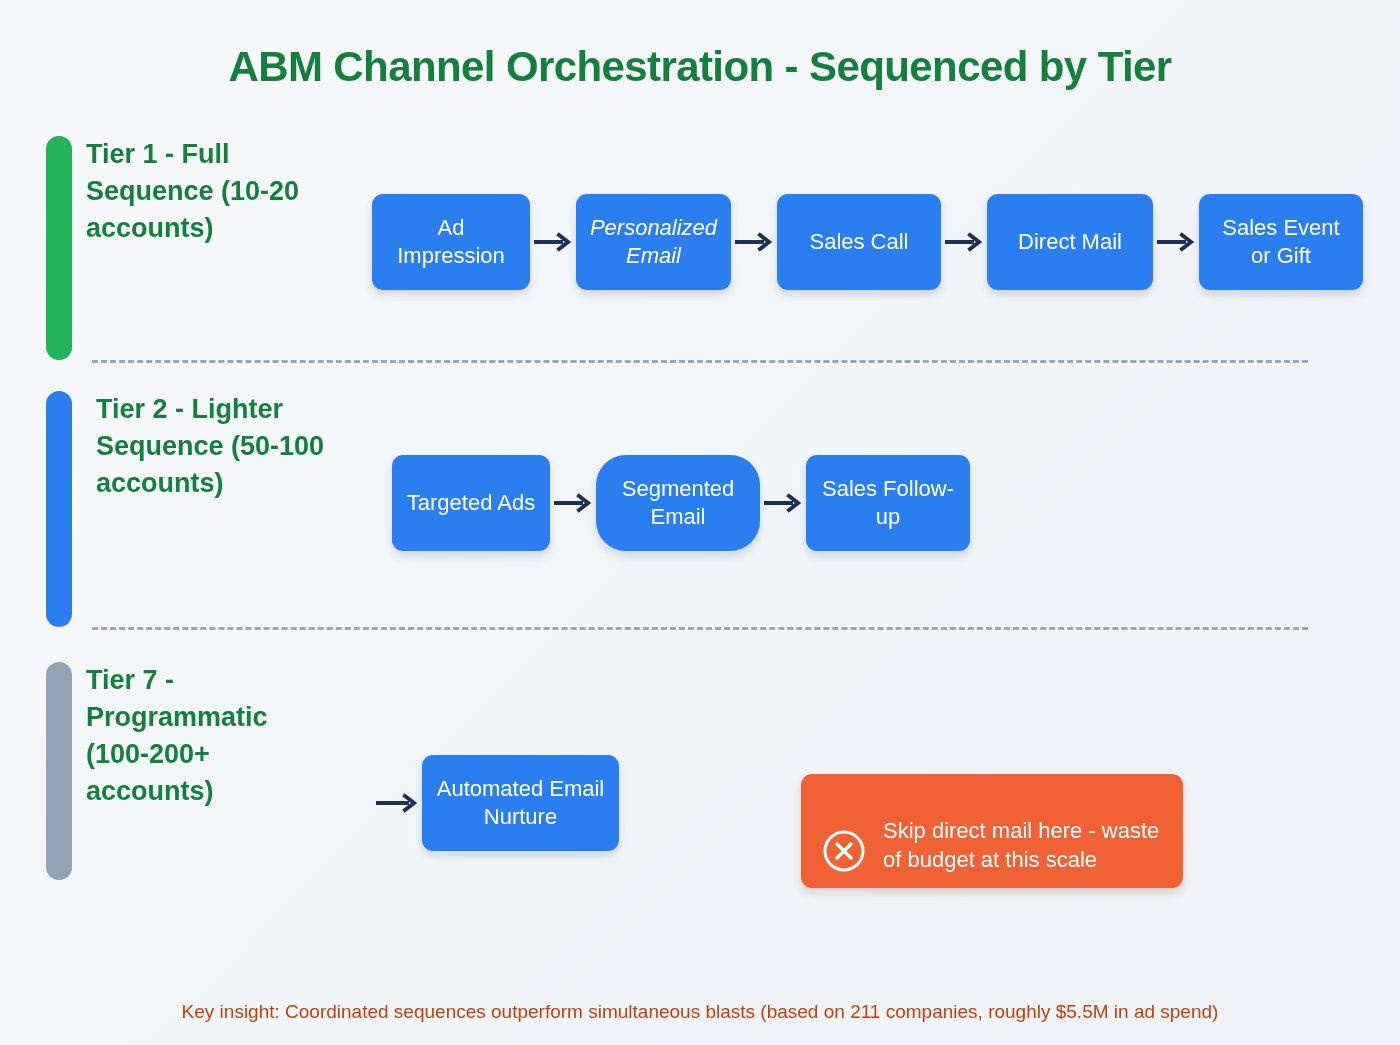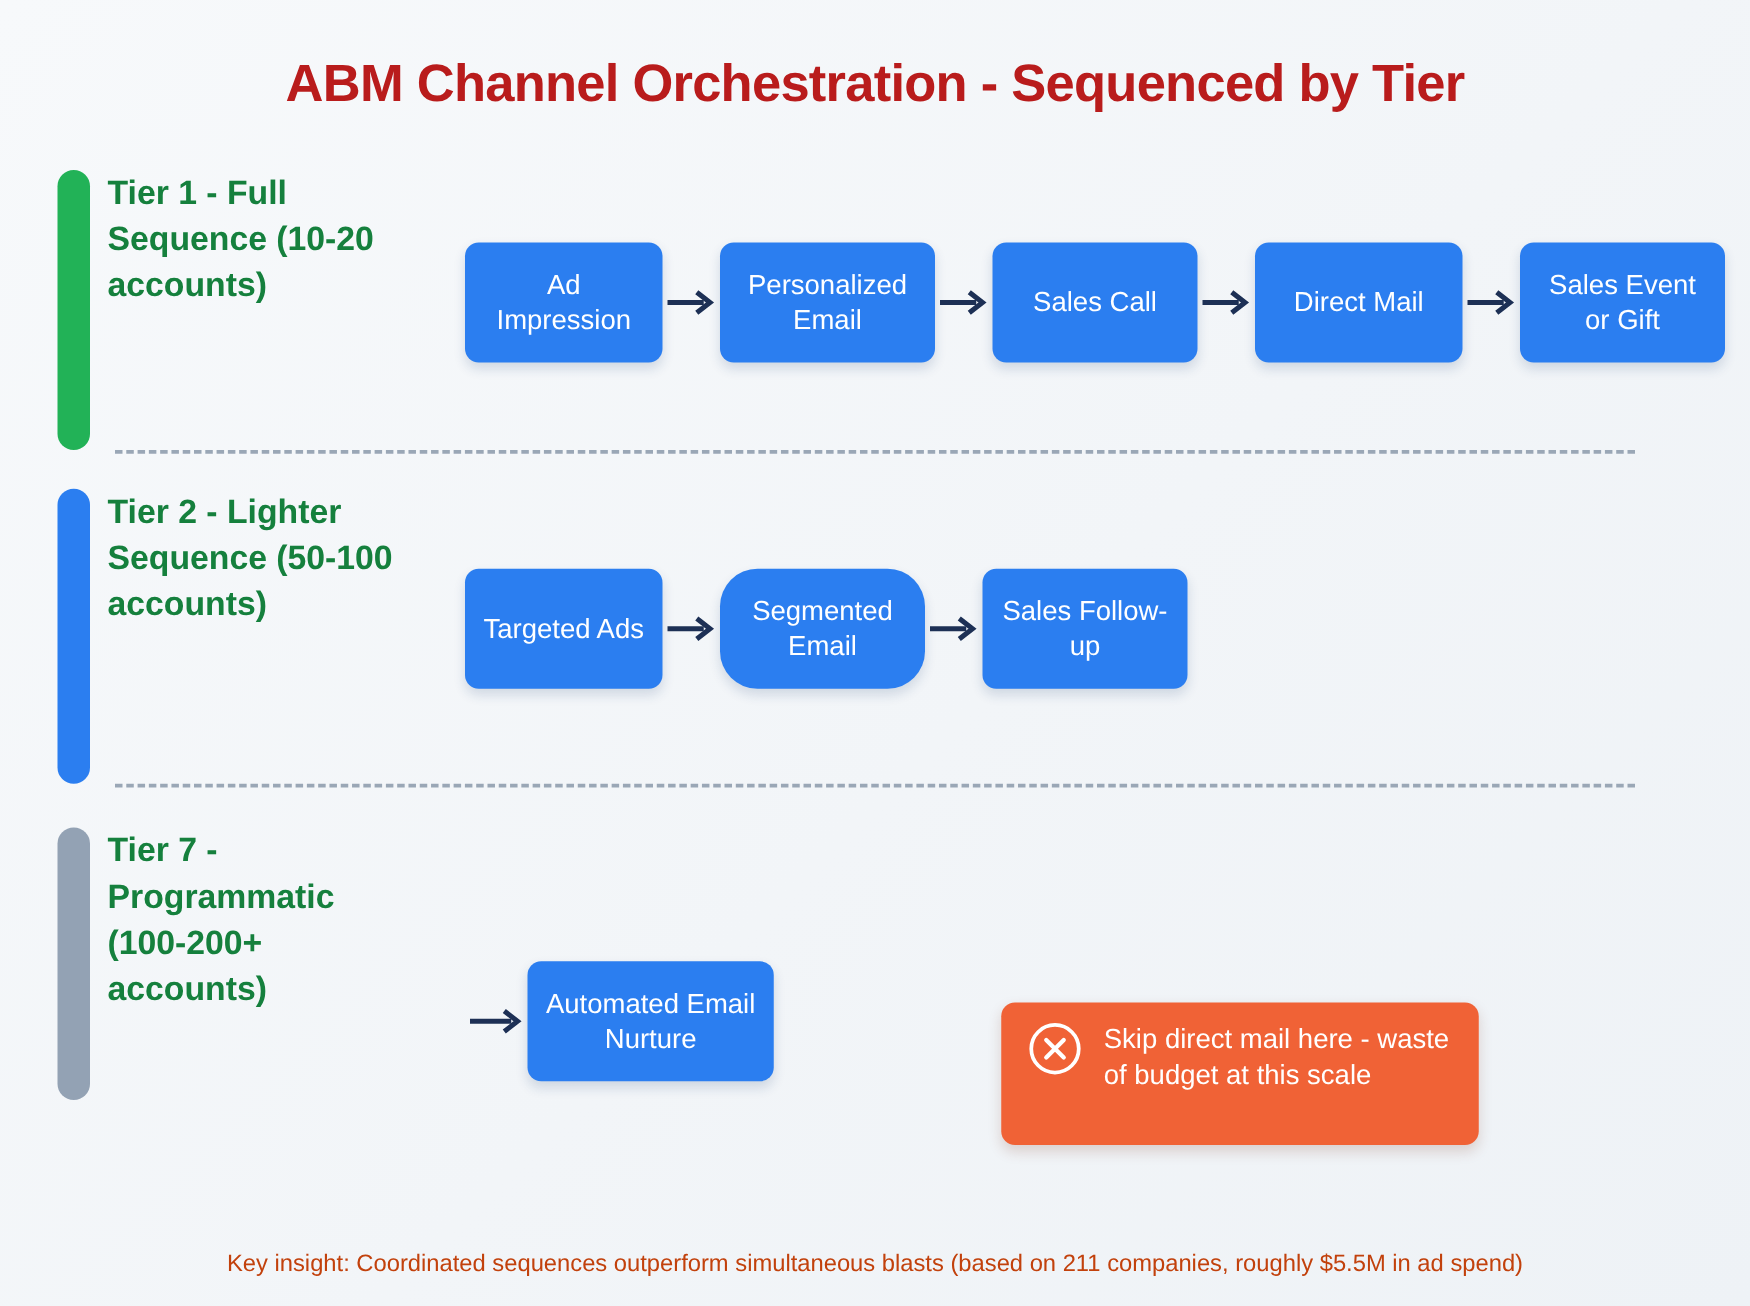--- a/index.html
+++ b/index.html
@@ -12,21 +12,21 @@
     background: linear-gradient(135deg, #f7f9fb 0%, #f2f5f8 55%, #eef2f6 100%);
     font-family: "Liberation Sans", sans-serif;
     overflow: hidden;
     position: relative;
   }
 
   .page-title {
     text-align: center;
     font-size: 42px;
     font-weight: bold;
-    color: #b91c1c;
+    color: #15803d;
     letter-spacing: -0.6px;
     margin: 0;
     padding-top: 44px;
     line-height: 1.1;
   }
 
   .tiers {
     margin-top: 38px;
     padding: 0 46px 0 46px;
   }
@@ -89,54 +89,54 @@
     border-top: 3px dashed #9aa7b6;
     margin: 0 46px;
   }
 
   
   .row1 .tier-accent { background: #22b257; height: 224px; }
   .row1 { padding-top: 8px; }
   .row1 .flow { padding-left: 42px; padding-top: 58px; }
   .row1 .node { height: 96px; }
   .row1 .n0 { width: 158px; }
-  .row1 .n1 { width: 172px; }
+  .row1 .n1 { width: 155px; font-style: italic; }
   .row1 .n2 { width: 164px; }
   .row1 .n3 { width: 166px; }
   .row1 .n4 { width: 164px; }
   .row1 .arrow { width: 46px; }
 
   
   .row2 .tier-accent { background: #2b7ef0; height: 236px; }
-  .row2 { padding-top: 28px; }
+  .row2 { padding-top: 28px; gap: 10px; }
   .row2 .flow { padding-left: 42px; padding-top: 64px; }
   .row2 .node { height: 96px; }
   .row2 .n0 { width: 158px; }
   .row2 .n1 { width: 164px; border-radius: 30px; }
   .row2 .n2 { width: 164px; }
   .row2 .arrow { width: 46px; }
 
   
   .row3 .tier-accent { background: #93a2b4; height: 218px; }
   .row3 { padding-top: 32px; }
   .row3 .flow { padding-left: 42px; padding-top: 56px; }
   .row3 .node { height: 96px; }
   .row3 .n0 { width: 180px; }
   .row3 .n1 { width: 197px; }
   .row3 .arrow { width: 50px; }
 
   .callout {
     margin-left: 182px;
-    margin-top: 84px;
+    margin-top: 56px;
     width: 382px;
     min-height: 114px;
     background: #f06236;
     border-radius: 11px;
     display: flex;
-    align-items: flex-start;
+    align-items: flex-end;
     padding: 14px 18px 14px 20px;
     box-sizing: border-box;
     box-shadow: 0 5px 10px rgba(120, 50, 25, 0.18);
   }
   .callout-icon { flex: 0 0 46px; margin-right: 16px; }
   .callout-icon svg { display: block; }
   .callout-text {
     color: #ffffff;
     font-size: 22px;
     line-height: 1.32;

